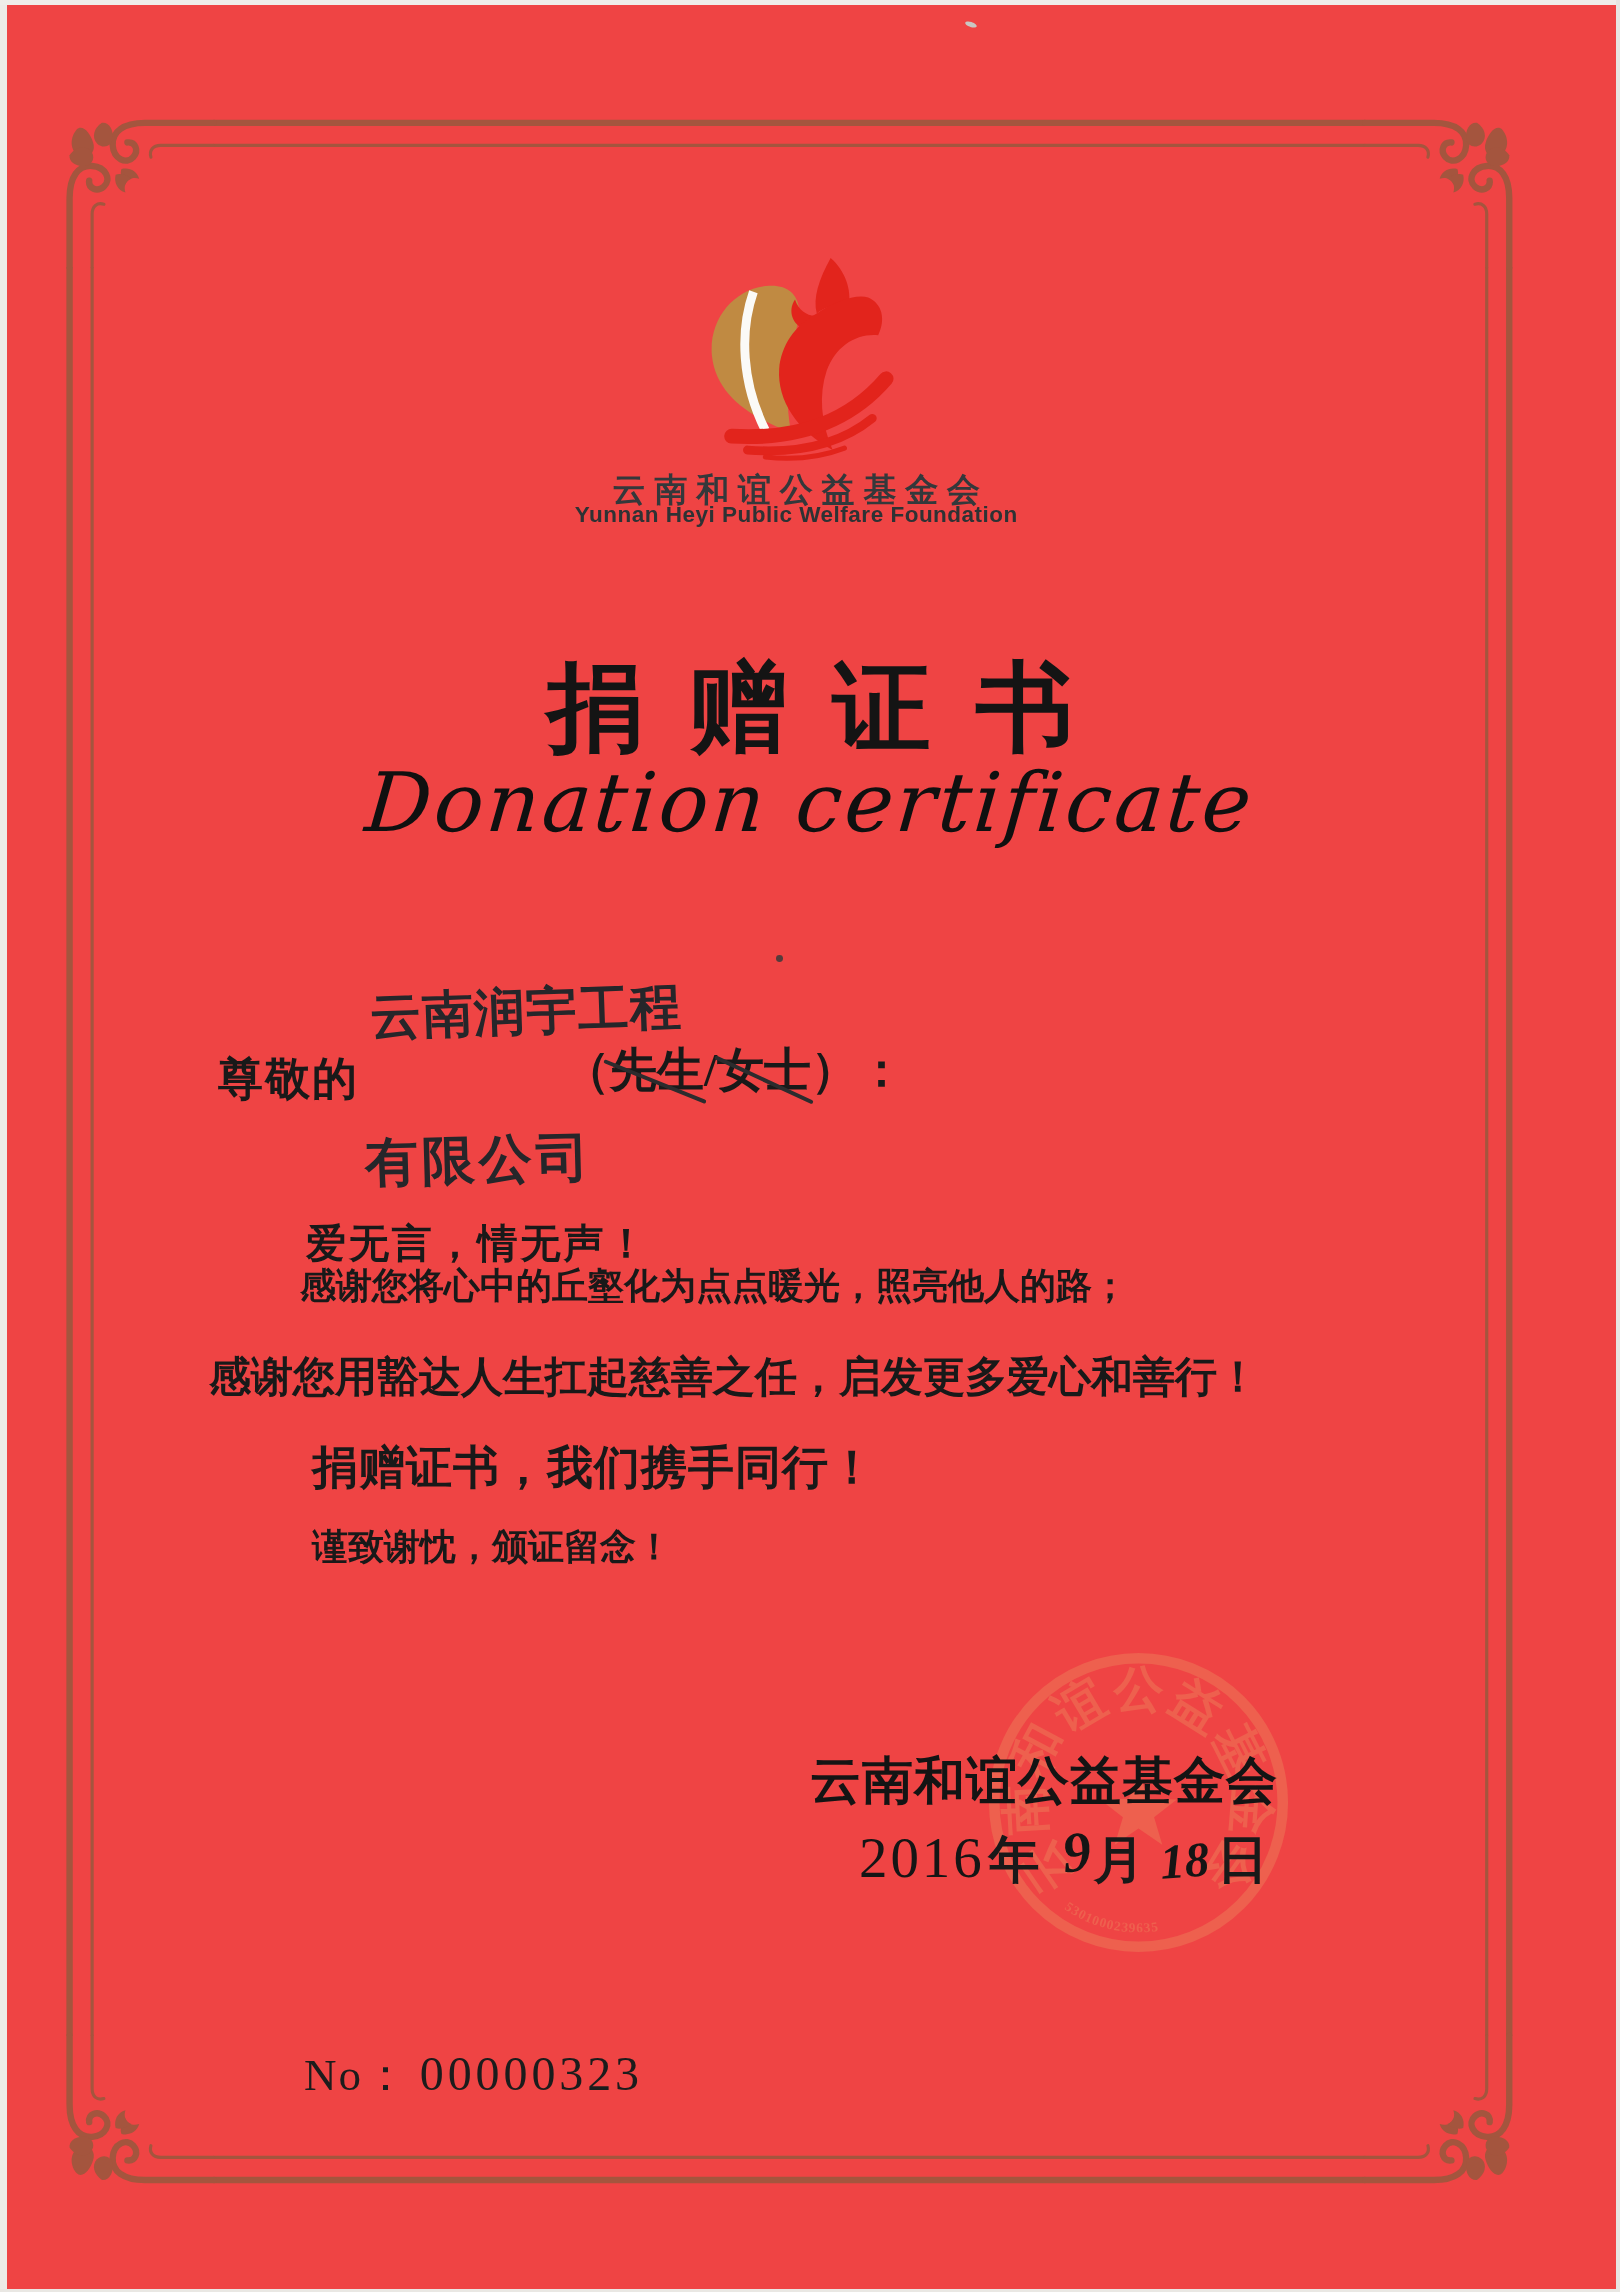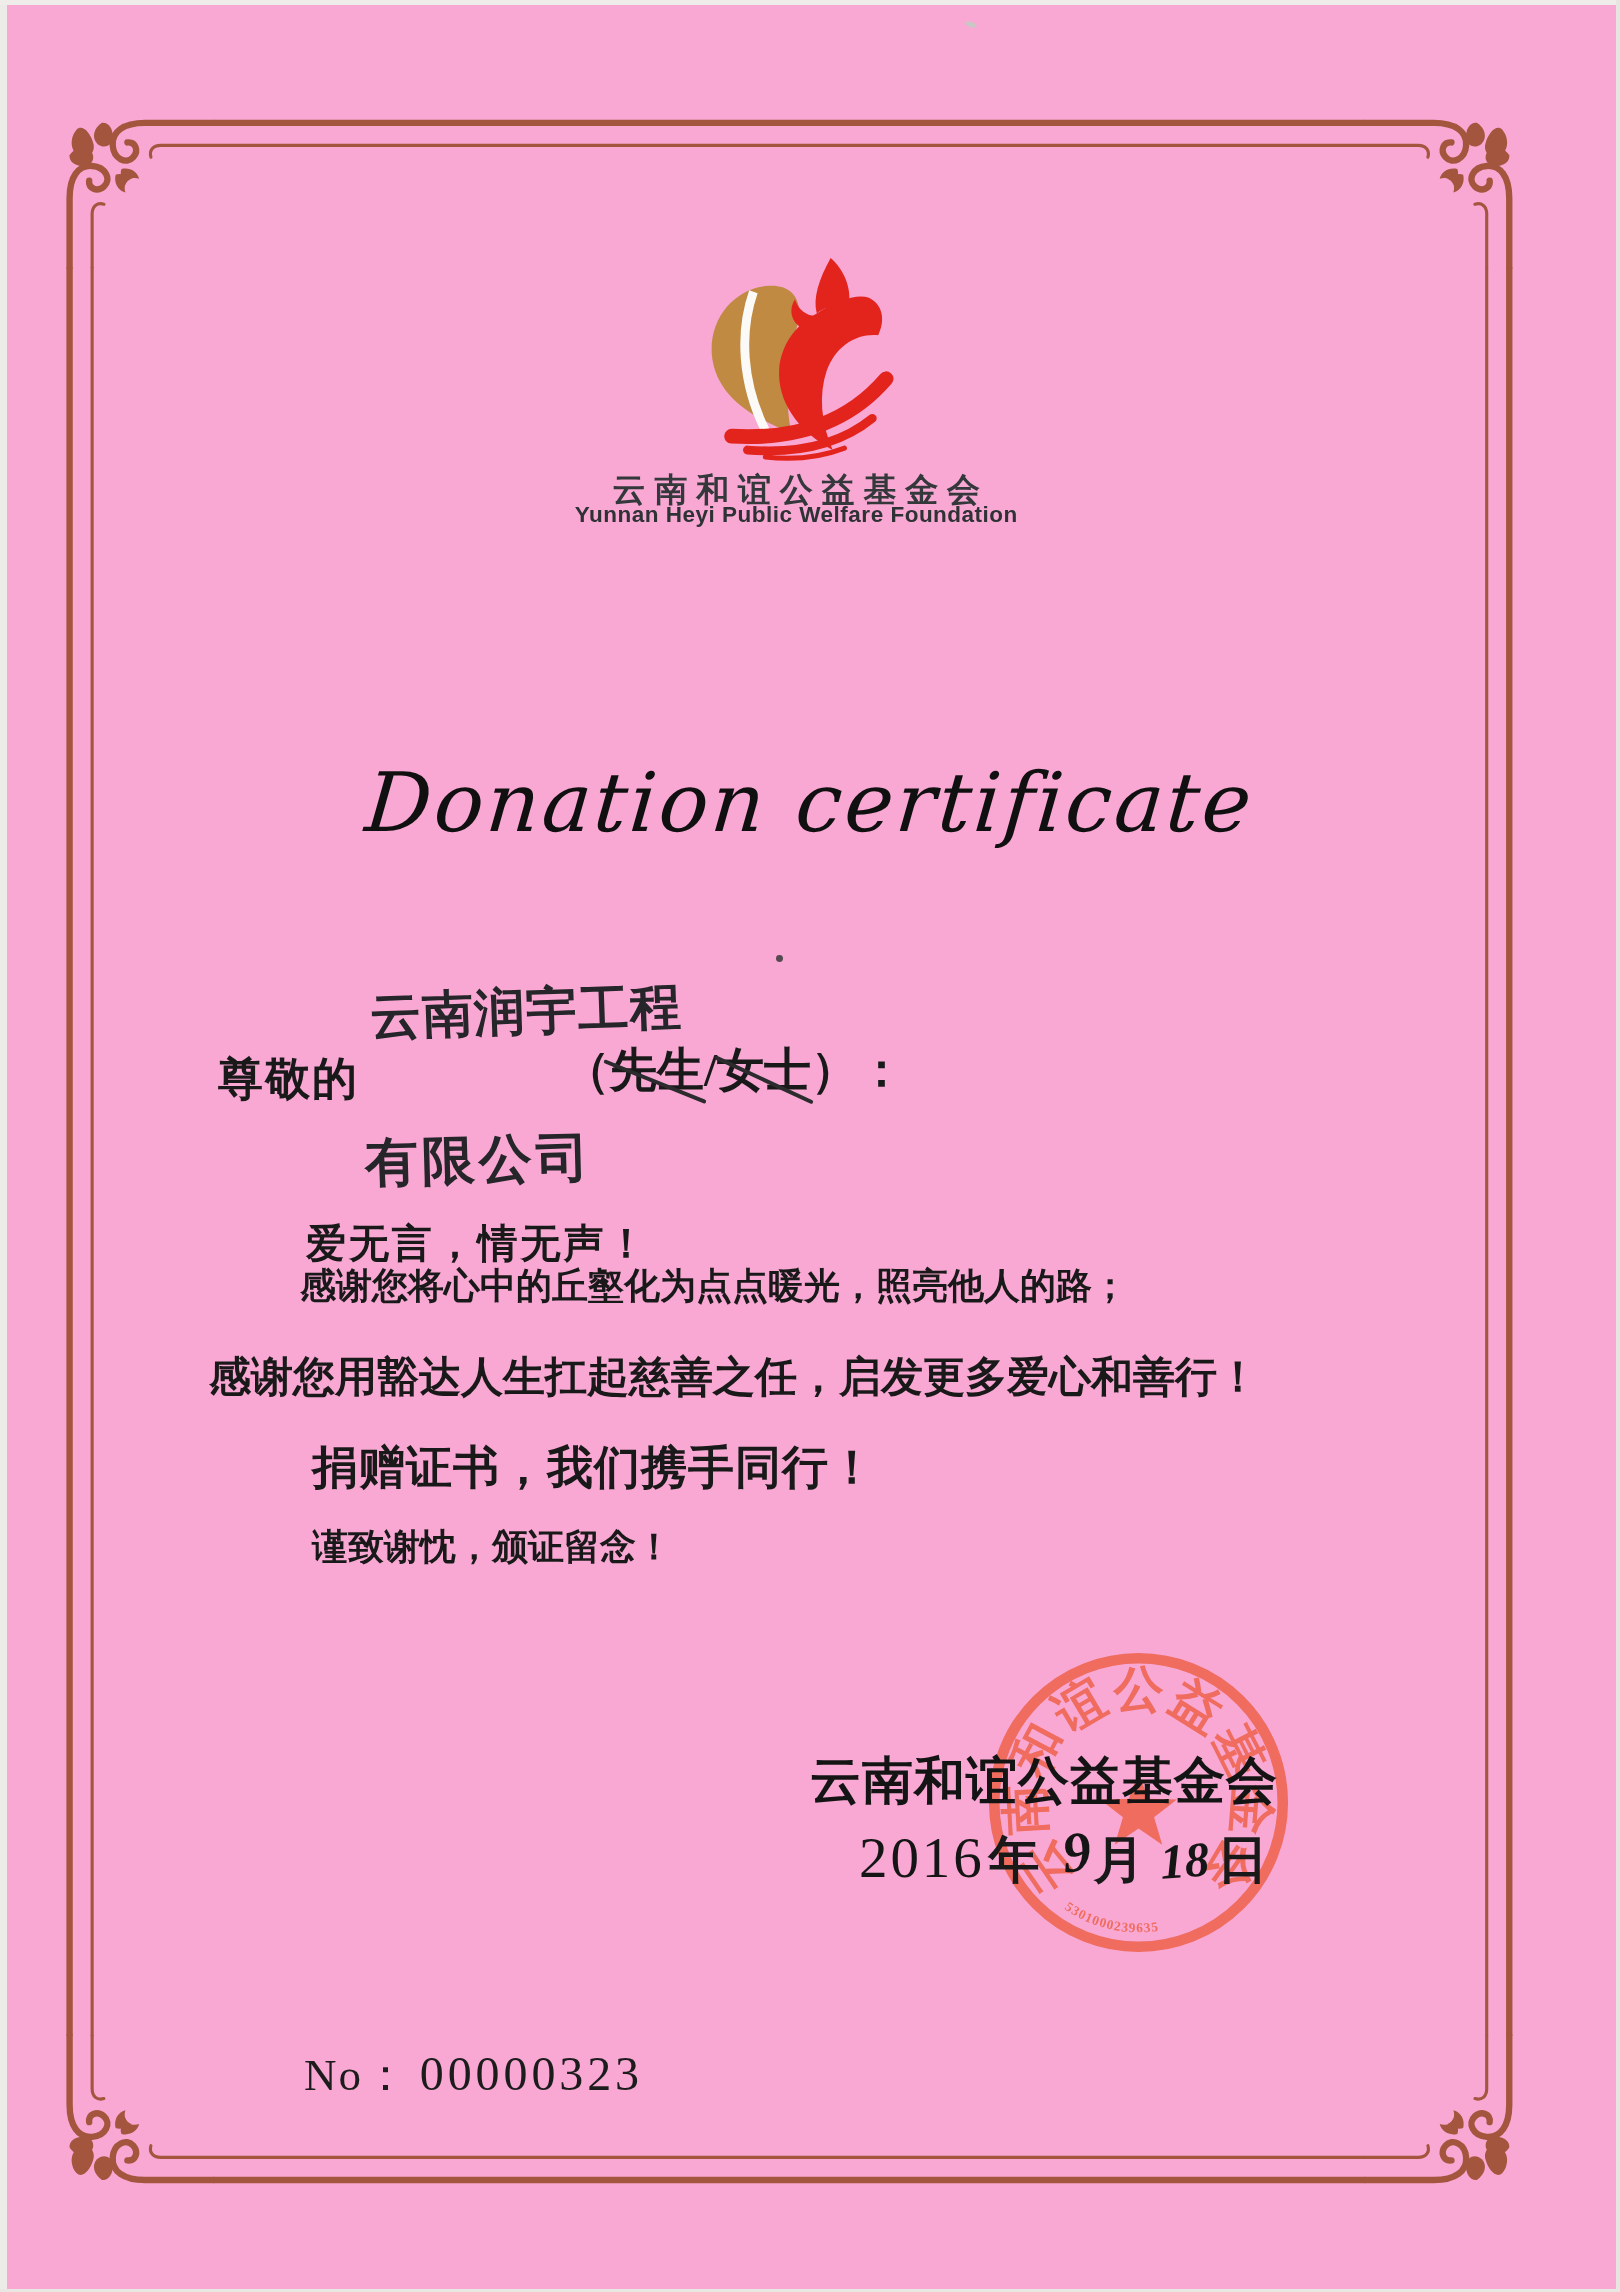--- a/index.html
+++ b/index.html
@@ -1,16 +1,16 @@
 <!DOCTYPE html>
 <html><head>
 <meta charset="utf-8">
 <style>
   html,body{margin:0;padding:0;background:#888;}
-  .page{position:relative;width:1620px;height:2293px;background:#f9a8d4;overflow:hidden;
+  .page{position:relative;width:1620px;height:2293px;background:#ef4444;overflow:hidden;
         font-family:"Liberation Serif",serif;}
   .abs{position:absolute;}
   .center{left:0;width:1620px;text-align:center;}
   .txt{z-index:2;color:#1a1a1a;}
   .kai{font-weight:600;color:#191919;text-align:right;}
   .hand{font-family:cursive;font-weight:600;color:#26262a;}
   .handnum{font-family:cursive;font-style:italic;font-weight:600;}
   .script-en{font-family:"DejaVu Serif",serif;font-style:italic;}
   .opt{position:relative;display:inline-block;}
   .crossout{position:absolute;background:#2c2c2e;height:3.9px;border-radius:2px;transform-origin:left center;z-index:3;}
@@ -63,20 +63,21 @@
     <path d="M124,62 C114,64 104,58 100,46 C92,58 98,72 110,76 C114,71 119,66 124,62 Z" fill="#e2241c"></path>
     <path d="M122,60 C100,72 86,92 84,116 C82,148 102,178 138,198 C126,170 124,142 132,118 C141,93 162,80 184,82 C192,66 188,50 174,44 C162,40 140,48 122,60 Z" fill="#e2241c"></path>
     <path d="M192,126 C156,168 106,188 36,184" stroke-width="15" fill="none" stroke-linecap="round" stroke="#e2241c"></path>
     <path d="M178,166 C146,192 104,202 52,198" stroke-width="9" fill="none" stroke-linecap="round" stroke="#e2241c"></path>
     <path d="M150,196 C124,206 96,208 70,205" stroke-width="5" fill="none" stroke-linecap="round" stroke="#e2241c"></path>
   </svg>
 
   <div class="abs center txt" style="top:468px;transform:translateX(-13.7px);font-family:'Liberation Sans',sans-serif;font-weight:700;font-size:33px;letter-spacing:8.8px;text-indent:8.8px;color:#34383b;">云南和谊公益基金会</div>
   <div class="abs center txt" style="top:502px;transform:translateX(-13.7px);font-family:'Liberation Sans',sans-serif;font-weight:700;font-size:22.5px;letter-spacing:0.5px;color:#2e3234;">Yunnan Heyi Public Welfare Foundation</div>
 
+  <div class="abs center txt" style="top:643px;font-weight:700;font-size:98px;letter-spacing:45px;text-indent:45px;color:#141414;">捐赠证书</div>
   <div class="abs center txt script-en" style="top:755px;font-size:82px;letter-spacing:2.9px;color:#101010;transform:skewX(-5deg);">Donation certificate</div>
 
   <div class="abs txt hand" style="left:370px;top:978px;font-size:51px;letter-spacing:1px;transform:rotate(-2deg);">云南润宇工程</div>
   <div class="abs txt kai" style="left:218px;top:1049px;font-size:45px;font-weight:700;letter-spacing:2px;">尊敬的</div>
 
   <div class="abs txt kai" style="left:563px;top:1039px;font-size:47px;">
     <span>（</span><span class="opt"><span>先生</span><i class="crossout" style="left:-5.9px;top:19.6px;width:110px;transform:rotate(22deg);"></i></span><span>/</span><span class="opt"><span>女士</span><i class="crossout" style="left:-2px;top:15.7px;width:108px;transform:rotate(25deg);"></i></span><span>）：</span>
   </div>
 
   <div class="abs txt hand" style="left:365px;top:1125px;font-size:53px;letter-spacing:3.9px;transform:rotate(-1.5deg);">有限公司</div>

